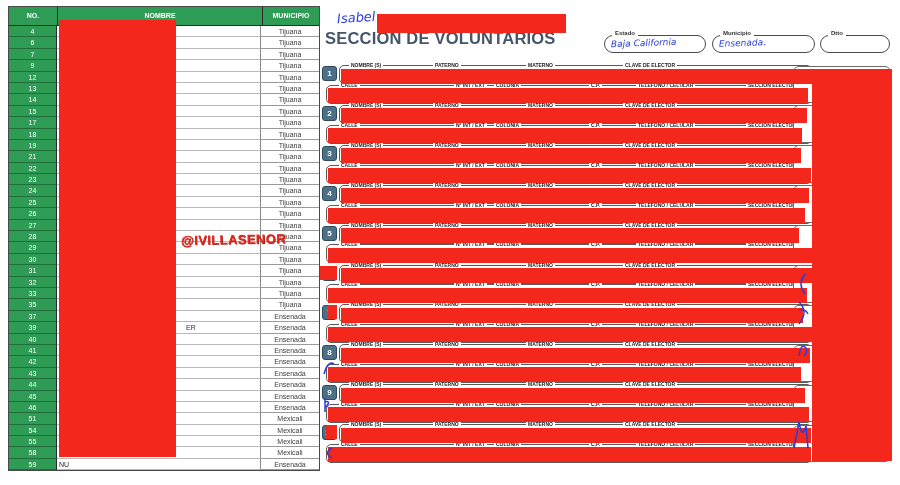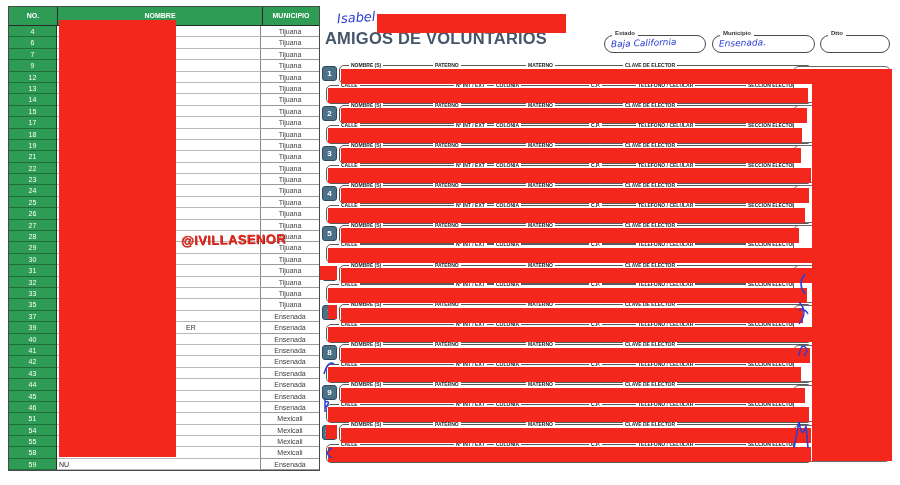--- a/index.html
+++ b/index.html
@@ -253,21 +253,21 @@
         <span class="c-nom"><span>NU</span></span>
         <span class="c-mun">Ensenada</span>
       </div>
     </div>
 </div>
 <div class="lt-redact"></div>
 <div class="watermark">@IVILLASENOR</div>
 
 <div class="hand hand-name">Isabel</div>
 <div class="name-redact"></div>
-<div class="form-title">AMIGOS DE VOLUNTARIOS</div>
+<div class="form-title">SECCION DE VOLUNTARIOS</div>
 
 <div class="fbox" style="left:604px;width:100px">
   <span class="flabel">Estado</span>
   <span class="fvalue hand">Baja California</span>
 </div>
 <div class="fbox" style="left:712px;width:101px">
   <span class="flabel">Municipio</span>
   <span class="fvalue hand">Ensenada.</span>
 </div>
 <div class="fbox" style="left:820px;width:68px">

